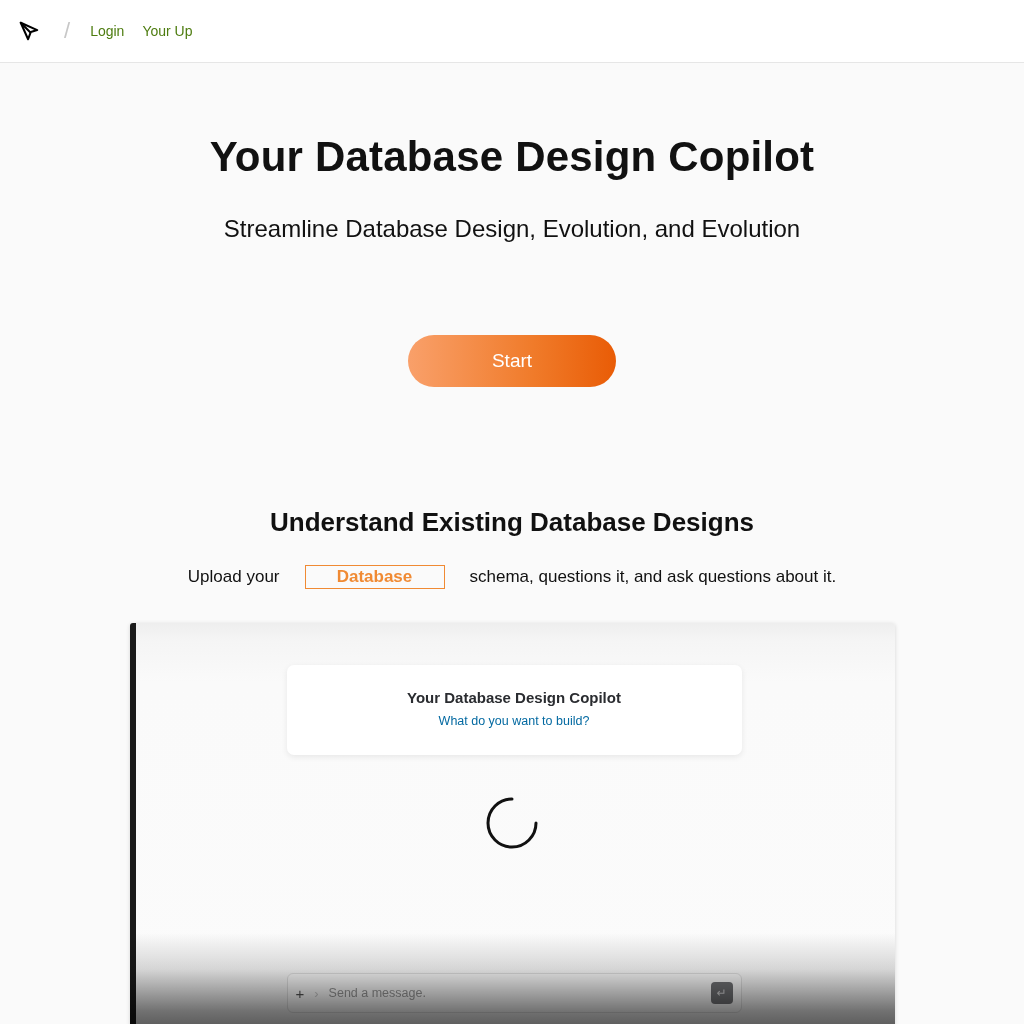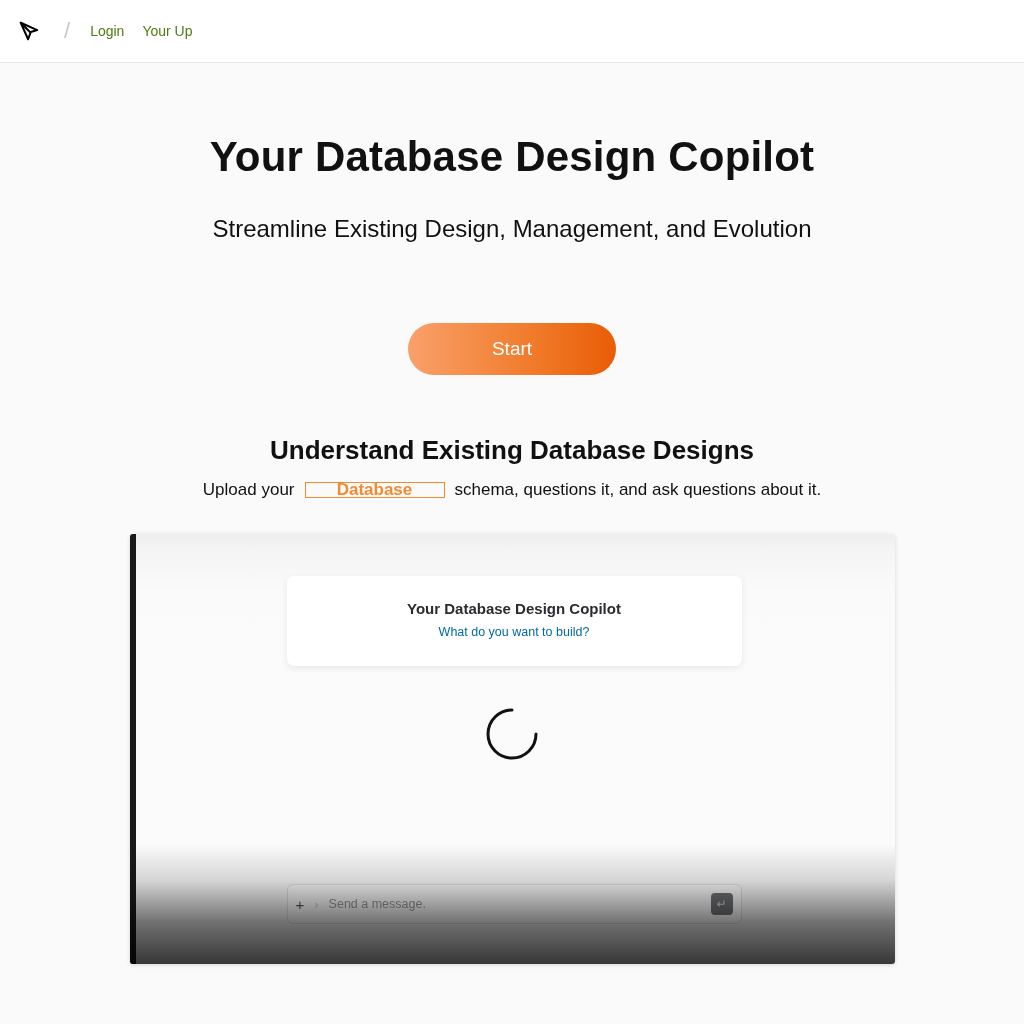--- a/index.html
+++ b/index.html
@@ -10,26 +10,26 @@
   .logo{ width:22px; height:22px; }
   .slash{ color:#c7c7c7; font-size:22px; font-weight:300; margin:0 2px 0 6px; }
   .navlink{ font-size:14px; color:#4d7c0f; cursor:pointer; }
 
   
   .page{ background:#fafafa; height:961px; padding-top:70px; }
   .hero-title{ text-align:center; font-size:42px; font-weight:800; letter-spacing:.2px; }
   .hero-sub{ text-align:center; font-size:24px; font-weight:400; margin-top:34px; color:#111; }
   .start-wrap{ display:flex; justify-content:center; margin-top:80px; }
   .start-btn{ width:208px; height:52px; border:none; border-radius:26px; color:#fff; font-size:19px; font-weight:500; cursor:pointer;
-    background:linear-gradient(90deg,#f9a06a 0%,#f07b2a 60%,#e95c06 100%); }
+    background:linear-gradient(90deg,#f9a06a 0%,#f07b2a 60%,#e95c06 100%);margin-top:12px; }
 
   
-  .sect-title{ text-align:center; font-size:26px; font-weight:800; margin-top:60px; }
-  .sect-sub{ text-align:center; font-size:17px; margin-top:14px; display:flex; justify-content:center; align-items:center; gap:10px; }
-  .db-chip{ display:inline-flex; align-items:center; justify-content:center; width:140px; height:16px; border:1.5px solid #f08a33; color:#f08a33; font-weight:700; font-size:17px; }
+  .sect-title{ text-align:center; font-size:26px; font-weight:800; margin-top:120px; }
+  .sect-sub{ text-align:center; font-size:17px; margin-top:27px; display:flex; justify-content:center; align-items:center; gap:25px; }
+  .db-chip{ display:inline-flex; align-items:center; justify-content:center; width:140px; height:24px; border:1.5px solid #f08a33; color:#f08a33; font-weight:700; font-size:17px; }
 
   
   .video{ width:765px; height:430px; margin:34px auto 0; position:relative; border-radius:3px;
     background:linear-gradient(to bottom,#eeeeee 0,#f5f5f5 18px,#fafafa 60px,#fbfbfb 100%);
     box-shadow:0 1px 4px rgba(0,0,0,.15); overflow:hidden; }
   .video::before{ content:""; position:absolute; left:0; top:0; width:6px; height:100%; background:#1a1a1a; }
   .copilot-card{ position:absolute; left:157px; top:42px; width:455px; height:90px; background:#fff; border-radius:7px;
     box-shadow:0 2px 6px rgba(0,0,0,.08); text-align:center; padding-top:24px; }
   .c-title{ font-size:15px; font-weight:700; color:#2a2c30; }
   .c-sub{ font-size:12.5px; color:#0369a1; margin-top:8px; }
@@ -59,21 +59,21 @@
     </svg>
   </span>
   <span class="slash">/</span>
   <span class="navlink">Login</span>
   <span class="navlink">Your Up</span>
 </div>
 
 <div class="page">
 
   <h1 class="hero-title">Your Database Design Copilot</h1>
-  <div class="hero-sub">Streamline Existing Design, Management, and Evolution</div>
+  <div class="hero-sub">Streamline Database Design, Evolution, and Evolution</div>
 
   <div class="start-wrap">
     <button class="start-btn">Start</button>
   </div>
 
   <h2 class="sect-title">Understand Existing Database Designs</h2>
   <div class="sect-sub">
     <span>Upload your</span>
     <span class="db-chip">Database</span>
     <span>schema, questions it, and ask questions about it.</span>

